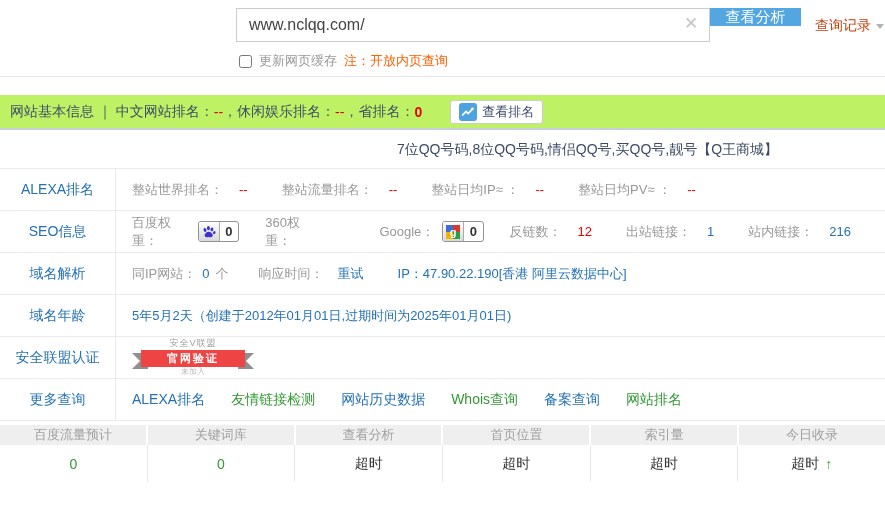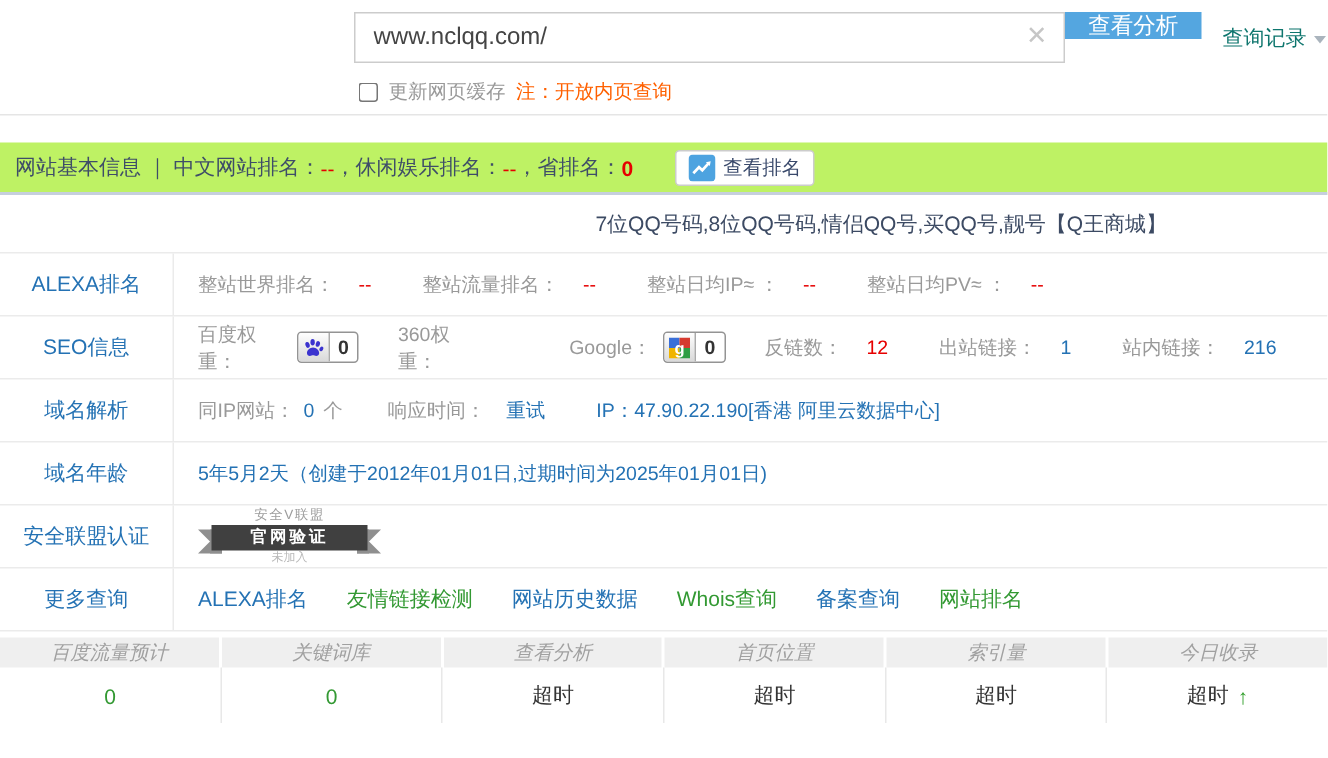--- a/index.html
+++ b/index.html
@@ -10,21 +10,21 @@
   
   .topbar { position: relative; height: 77px; border-bottom: 1px solid #e5e5e5; }
   .search-input { position: absolute; left: 236px; top: 8px; width: 474px; height: 34px;
     border: 1px solid #ccc; padding: 0 52px 0 12px; font-size: 16px; color: #444;
     font-family: "Liberation Sans", "DejaVu Sans", sans-serif; outline: none; }
   .clear-x { position: absolute; left: 684px; top: 14px; color: #c6c6c6; font-size: 17px;
     line-height: 20px; cursor: pointer; }
   .analyze-btn { position: absolute; left: 710px; top: 8px; width: 91px; height: 18px;
     background: #54a6e0; border: none; color: #fff; font-size: 15px; cursor: pointer;
     font-family: "Liberation Sans", "DejaVu Sans", sans-serif; }
-  .records { position: absolute; left: 815px; top: 17px; color: #0f766e; font-size: 14px;
+  .records { position: absolute; left: 815px; top: 17px; color: #c2410c; font-size: 14px;
     text-decoration: none; cursor: pointer; white-space: nowrap; }
   .caret-down { display: inline-block; width: 0; height: 0; margin-left: 5px;
     border-left: 4px solid transparent; border-right: 4px solid transparent;
     border-top: 5px solid #aab4bd; vertical-align: middle; }
   .cache-row { position: absolute; left: 239px; top: 52px; display: flex; align-items: center;
     font-size: 13px; }
   .cache-row input { width: 13px; height: 13px; margin-right: 7px; }
   .cache-label { color: #999; }
   .cache-note { color: #ff6000; margin-left: 7px; }
 
@@ -62,33 +62,33 @@
     margin: 0 26px 0 8px; vertical-align: middle; }
   .wb-icon { width: 23px; height: 100%; background: linear-gradient(#fefefe,#d9d9d9);
     border-right: 1px solid #ababab; display: flex; align-items: center; justify-content: center; }
   .wb-num { width: 21px; text-align: center; font-weight: bold; font-size: 13px; color: #333; }
 
   
   .sec-badge { position: relative; z-index: 0; width: 122px; text-align: center;
     line-height: 1.1; margin-right: 20px; cursor: pointer; }
   .sec-top { font-size: 9px; color: #9c9c9c; letter-spacing: 1px; }
   .sec-ribbon { position: relative; display: inline-block; margin-top: 1px;
-    background: #404040; color: #fff; font-size: 11px; font-weight: bold;
+    background: #ef4444; color: #fff; font-size: 11px; font-weight: bold;
     line-height: 17px; padding: 0 26px; letter-spacing: 2px; }
   .sec-ribbon::before, .sec-ribbon::after { content: ""; position: absolute; top: 3px;
     border: 8px solid #8f8f8f; z-index: -1; }
   .sec-ribbon::before { left: -9px; border-left-color: transparent; }
   .sec-ribbon::after { right: -9px; border-right-color: transparent; }
   .sec-bottom { font-size: 8px; color: #b9b9b9; margin-top: 1px; }
 
   .more-links a { margin-right: 26px; font-size: 14px; }
 
   
   .bottom-table { margin-top: 4px; }
-  .bt-head { display: flex; height: 20px; font-style: italic; }
+  .bt-head { display: flex; height: 20px; }
   .bt-head .cell { flex: 1; background: #efefef; color: #a0a0a0; font-size: 13px;
     display: flex; align-items: center; justify-content: center; }
   .bt-head .cell + .cell { margin-left: 2px; }
   .bt-body { display: flex; height: 37px; }
   .bt-body .cell { flex: 1; display: flex; align-items: center; justify-content: center;
     font-size: 14px; color: #333; cursor: pointer; }
   .bt-body .cell + .cell { border-left: 1px solid #e8e8e8; }
   .bt-body .green { color: #339933; }
   .up-arrow { color: #33a02c; font-weight: bold; margin-left: 6px; font-size: 14px; }
 </style>

